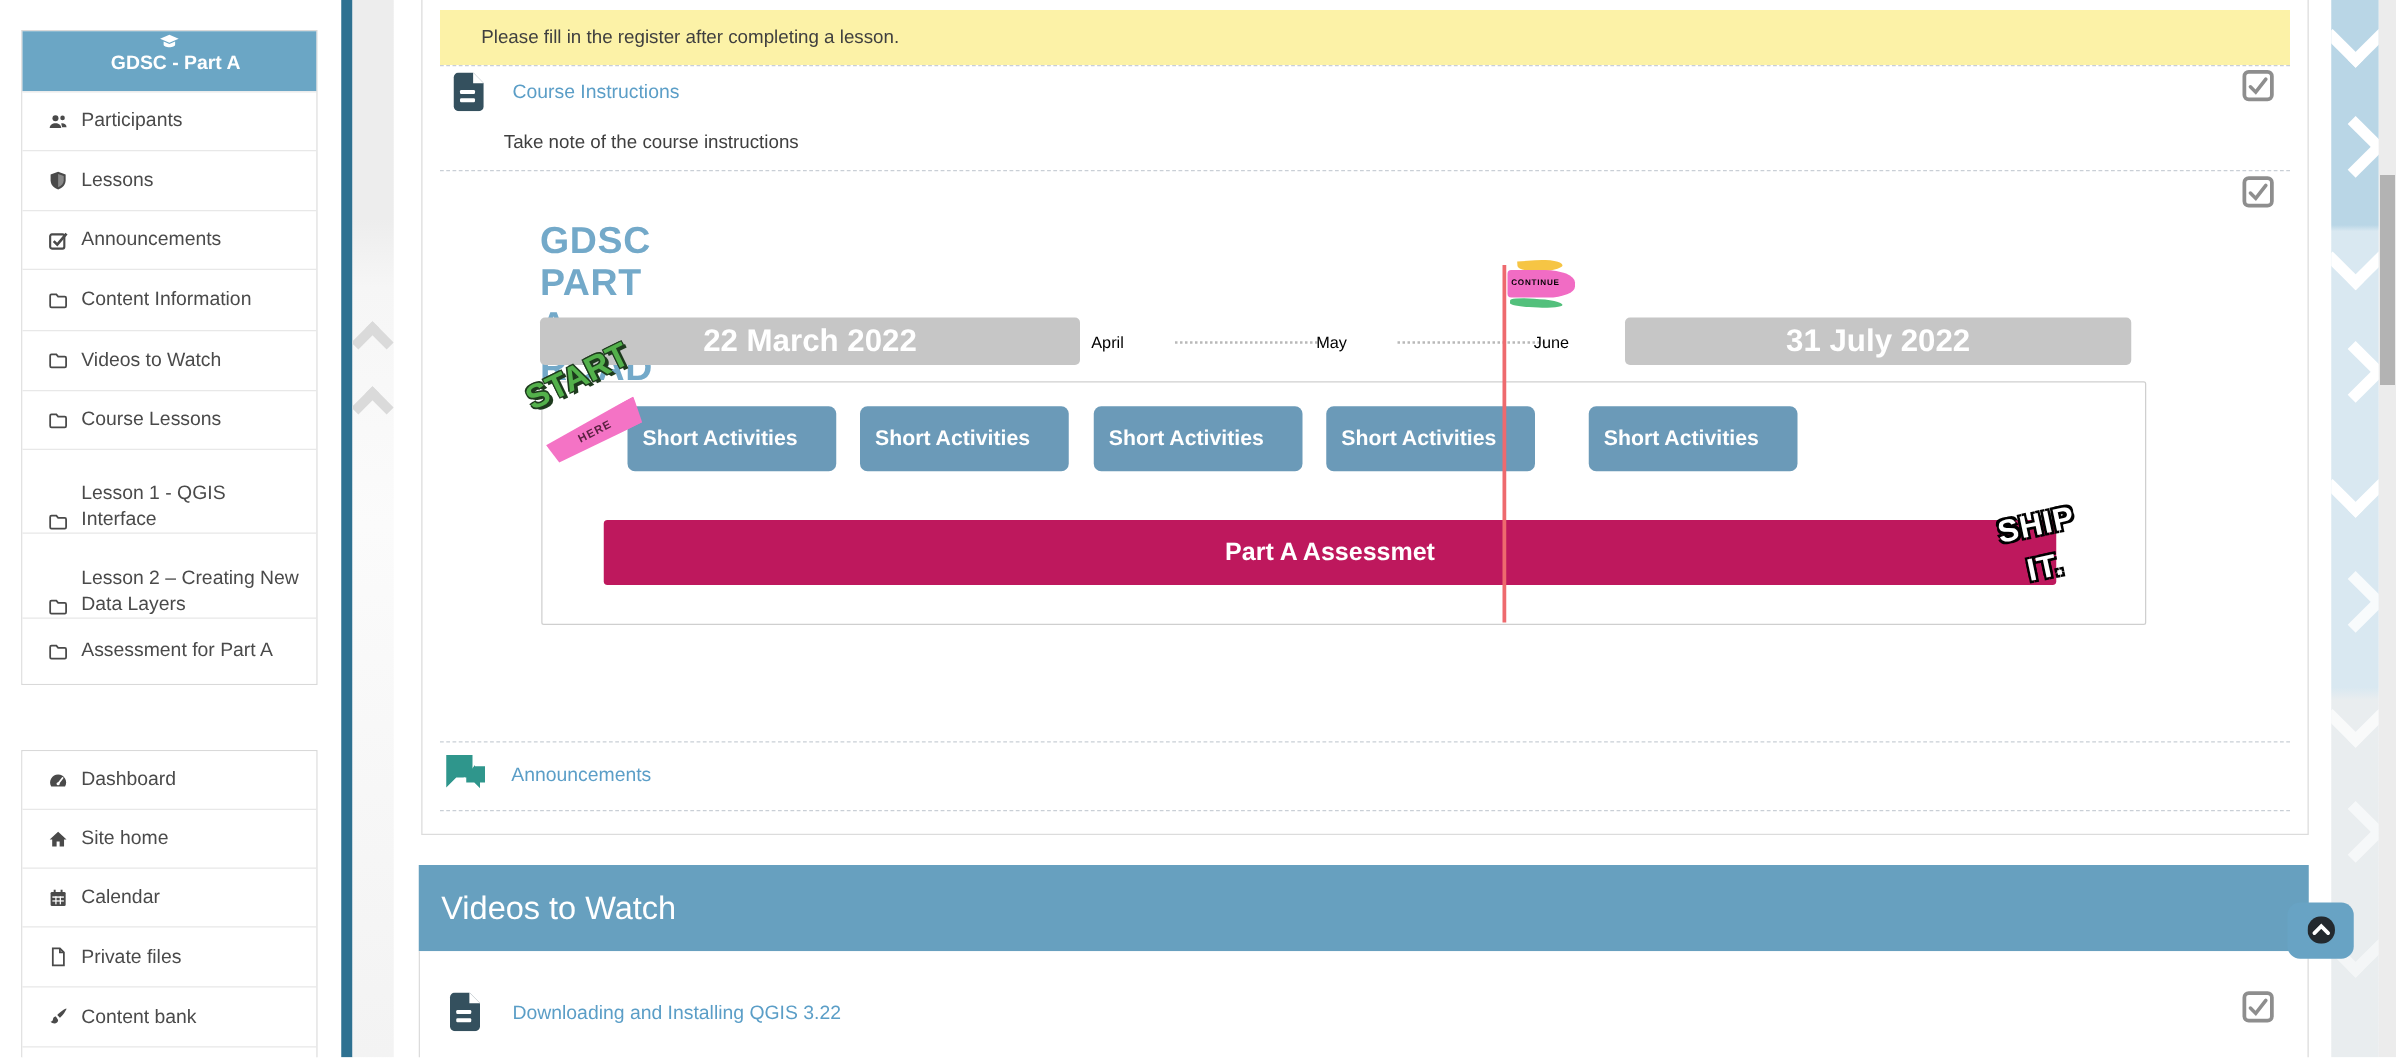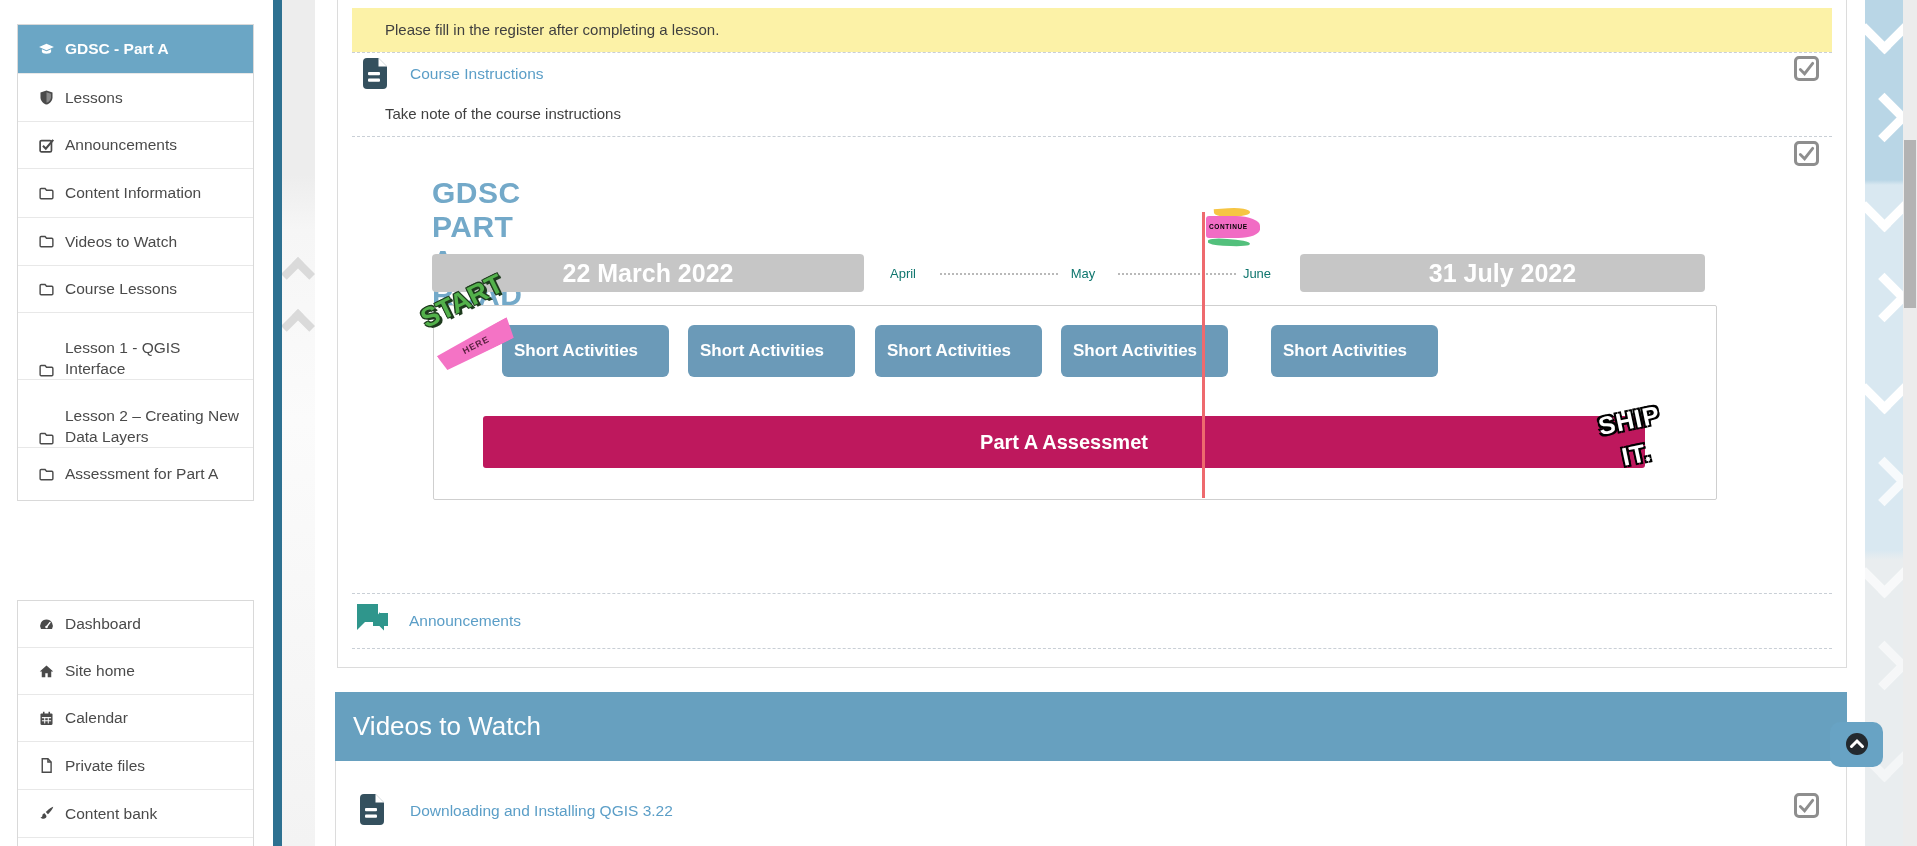--- a/index.html
+++ b/index.html
@@ -15,21 +15,21 @@
   
   .sb-block{position:absolute;left:17px;width:237px;background:#fff;border:1px solid #d9d9d9;box-sizing:border-box;}
   .sb-item{display:flex;align-items:center;box-sizing:border-box;padding:0 10px 0 20px;
      font-size:15.5px;color:#4a4a4a;background:#fff;border-top:1px solid #e8e8e8;cursor:pointer;}
   .sb-item:first-child{border-top:none;}
   .sb-item .sbi{width:17px;height:17px;margin-right:10px;flex:none;}
   .sb-item.h47{height:47px}.sb-item.h48{height:48px}.sb-item.h49{height:49px}
   .sb-item.h46{height:46px}.sb-item.h53{height:53px}
   .sb-item.multi{height:67px;align-items:flex-end;padding-top:12px;line-height:21px;}
   .sb-item.multi .sbi{margin-top:2px;}
-  .sb-head{background:#6ba6c5;color:#fff;font-weight:bold;border-top:none;}
+  .sb-head{background:#6ba6c5;color:#fff;font-weight:bold;border-top:none;flex-direction:column;}
 
   
   #card1{left:337px;top:-12px;width:1510px;height:680px;background:#fff;border:1px solid #dcdcdc;box-sizing:border-box;}
   #card2{left:335px;top:761px;width:1512px;height:100px;background:#fff;border-left:1px solid #dcdcdc;border-right:1px solid #dcdcdc;box-sizing:border-box;}
   #videos-header{left:335px;top:692px;width:1512px;height:69px;background:#67a0bf;color:#fff;
      font-size:26px;line-height:69px;padding-left:18px;box-sizing:border-box;}
 
   .dash{position:absolute;left:352px;width:1480px;border-top:1px dashed #c9cfd6;height:0;}
 
   .notice{left:352px;top:8px;width:1480px;height:44px;background:#fcf2a7;color:#3f3f3f;
@@ -38,21 +38,21 @@
   .mlink{position:absolute;color:#5b9ec7;font-size:15.5px;line-height:26px;text-decoration:none;cursor:pointer;white-space:nowrap;}
   .desc{position:absolute;color:#3f3f3f;font-size:15px;}
 
   .cbox{position:absolute;width:25px;height:25px;border:3px solid #8e8e8e;border-radius:5px;background:#fff;box-sizing:border-box;cursor:pointer;}
   .cbox svg{position:absolute;left:0;top:0;}
 
   
   .rm-title{left:432px;top:176px;font-size:30px;font-weight:bold;color:#73a9c9;letter-spacing:.5px;}
   .date-box{position:absolute;top:254px;height:38px;background:#c6c6c6;border-radius:4px;color:#fff;
      font-size:25px;font-weight:bold;text-align:center;line-height:38px;}
-  .month{position:absolute;top:266px;font-size:13px;color:#0f766e;width:60px;text-align:center;}
+  .month{position:absolute;top:266px;font-size:13px;color:#000000;width:60px;}
   .dotline{position:absolute;top:273px;border-top:2px dotted #b9b9b9;height:0;}
   #act-box{left:433px;top:305px;width:1284px;height:195px;border:1px solid #cfcfcf;border-radius:2px;background:#fff;box-sizing:border-box;}
   .sa{position:absolute;top:325px;width:167px;height:52px;background:#6b9ab8;border-radius:6px;color:#fff;
      font-size:17px;font-weight:bold;line-height:52px;padding-left:12px;box-sizing:border-box;white-space:nowrap;overflow:hidden;}
   #assess{left:483px;top:416px;width:1162px;height:52px;background:#be185d;border-radius:3px;color:#fff;
      font-size:20px;font-weight:bold;text-align:center;line-height:52px;}
   #red-line{left:1202px;top:212px;width:3px;height:286px;background:#ee6a6e;}
 
   
   #start-txt{left:418px;top:286px;font-size:27px;font-weight:900;color:#53b14b;transform:rotate(-26deg);
@@ -91,20 +91,29 @@
   </div>
 
   <nav class="sb-block" style="top:24px">
     <div class="sb-item sb-head h48">
       <svg class="sbi" viewBox="0 0 24 24">
           <path d="M12 4 1.5 8.5 12 13l10.5-4.5z" fill="#fff"></path>
           <path d="M5.5 11.5v3.7c0 1.5 2.9 2.8 6.5 2.8s6.5-1.3 6.5-2.8v-3.7L12 14.3z" fill="#fff"></path>
         </svg>
       <span>GDSC - Part A</span>
     </div>
+    <div class="sb-item h47">
+      <svg class="sbi" viewBox="0 0 24 24">
+          <circle cx="9" cy="8" r="3.4" fill="#4a4a4a"></circle>
+          <path d="M2.5 19c0-3.5 3-5.5 6.5-5.5s6.5 2 6.5 5.5z" fill="#4a4a4a"></path>
+          <circle cx="17" cy="7.5" r="2.6" fill="#4a4a4a"></circle>
+          <path d="M15.5 13.7c2.9-.4 6 .9 6 4.3h-5z" fill="#4a4a4a"></path>
+        </svg>
+      <span>Participants</span>
+    </div>
     <div class="sb-item h48">
       <svg class="sbi" viewBox="0 0 24 24">
           <path d="M12 2 20.5 5v6.5c0 5-3.4 8.7-8.5 10.5C6.9 20.2 3.5 16.5 3.5 11.5V5z" fill="#4a4a4a"></path>
           <path d="M12 4.5v15c3.8-1.6 6.3-4.4 6.3-8V6.7z" fill="#fff" opacity=".35"></path>
         </svg>
       <span>Lessons</span>
     </div>
     <div class="sb-item h47">
       <svg class="sbi" viewBox="0 0 24 24">
           <rect x="3" y="5" width="16" height="16" rx="2" fill="none" stroke="#4a4a4a" stroke-width="2.4"></rect>
@@ -204,21 +213,21 @@
     <path d="M17.5 0 26 8.5h-8.5z" fill="#fff"></path>
     <rect x="7" y="14" width="12" height="3.2" rx="1" fill="#fff"></rect>
     <rect x="7" y="20.5" width="12" height="3.2" rx="1" fill="#fff"></rect>
   </svg>
   <a class="mlink" style="left:410px;top:61px">Course Instructions</a>
   <div class="cbox" style="left:1794px;top:56px">
     <svg width="19" height="19" viewBox="0 0 20 20">
         <path d="M3.5 11 8 15.5 16.5 4.5" fill="none" stroke="#8e8e8e" stroke-width="3" stroke-linecap="round"></path>
       </svg>
   </div>
-  <div class="desc" style="left:385px;top:105px">Take note of the course instructions</div>
+  <div class="desc" style="left:403px;top:105px">Take note of the course instructions</div>
   <div class="dash" style="top:136px"></div>
 
   <div class="cbox" style="left:1794px;top:141px">
     <svg width="19" height="19" viewBox="0 0 20 20">
         <path d="M3.5 11 8 15.5 16.5 4.5" fill="none" stroke="#8e8e8e" stroke-width="3" stroke-linecap="round"></path>
       </svg>
   </div>
 
   <div class="abs">
     <div class="abs rm-title">GDSC PART A ROAD MAP</div>

